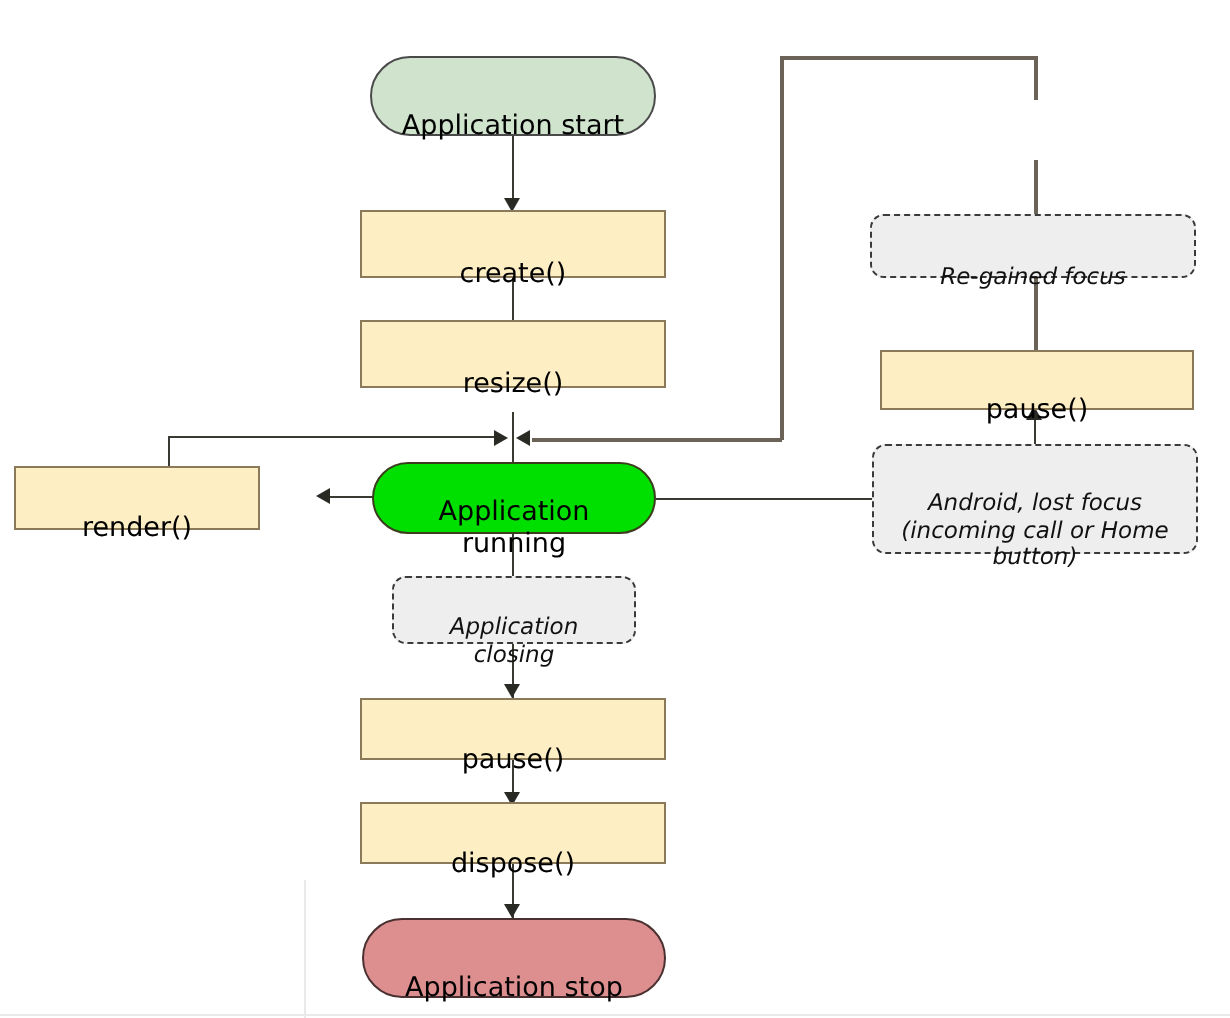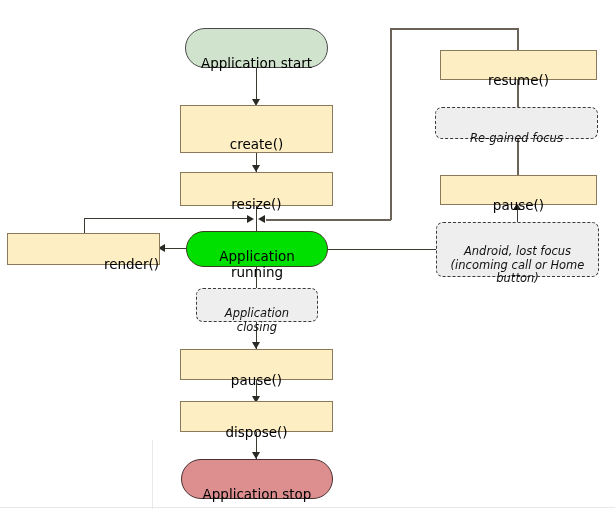--- a/index.html
+++ b/index.html
@@ -150,57 +150,54 @@
   <div class="arrow up" style="left:513px; top:203px;"></div>
 
   <div class="edge thick v" style="left:517px; top:139px; height:36px;"></div>
 
   <div class="edge thick v" style="left:517px; top:80px; height:27px;"></div>
 
   <div class="node n-terminator n-start" style="left:185px; top:28px; width:143px; height:40px;">
     <span class="lbl">Application start</span>
   </div>
 
-  <div class="node n-process" style="left:180px; top:105px; width:153px; height:48px;">
+  <div class="node n-process" style="left:180px; top:105px; width:153px; height:34px;">
     <span class="lbl">create()</span>
   </div>
 
-  <div class="node n-process" style="left:180px; top:172px; width:153px; height:34px;">
+  <div class="node n-process" style="left:180px; top:160px; width:153px; height:34px;">
     <span class="lbl">resize()</span>
   </div>
 
   <div class="node n-running" style="left:186px; top:231px; width:142px; height:36px;">
     <span class="lbl">Application
 running</span>
   </div>
 
-  <div class="node n-process" style="left:7px; top:233px; width:153px; height:32px;justify-content:flex-end;">
+  <div class="node n-process" style="left:7px; top:233px; width:123px; height:32px;">
     <span class="lbl">render()</span>
   </div>
 
   <div class="node n-note" style="left:196px; top:288px; width:122px; height:34px;">
     <span class="lbl">Application
 closing</span>
   </div>
 
   <div class="node n-process" style="left:180px; top:349px; width:153px; height:31px;">
     <span class="lbl">pause()</span>
   </div>
 
   <div class="node n-terminator n-stop" style="left:181px; top:459px; width:152px; height:40px;">
     <span class="lbl">Application stop</span>
   </div>
 
   <div class="node n-process" style="left:180px; top:401px; width:153px; height:31px;">
     <span class="lbl">dispose()</span>
   </div>
 
-  <div class="node n-process" style="left:440px; top:50px; width:157px; height:30px;">
-    <span class="lbl">resume()</span>
-  </div>
 
   <div class="node n-note" style="left:435px; top:107px; width:163px; height:32px;">
     <span class="lbl">Re-gained focus</span>
   </div>
 
   <div class="node n-process" style="left:440px; top:175px; width:157px; height:30px;">
     <span class="lbl">pause()</span>
   </div>
 
   <div class="node n-note" style="left:436px; top:222px; width:163px; height:55px;">

